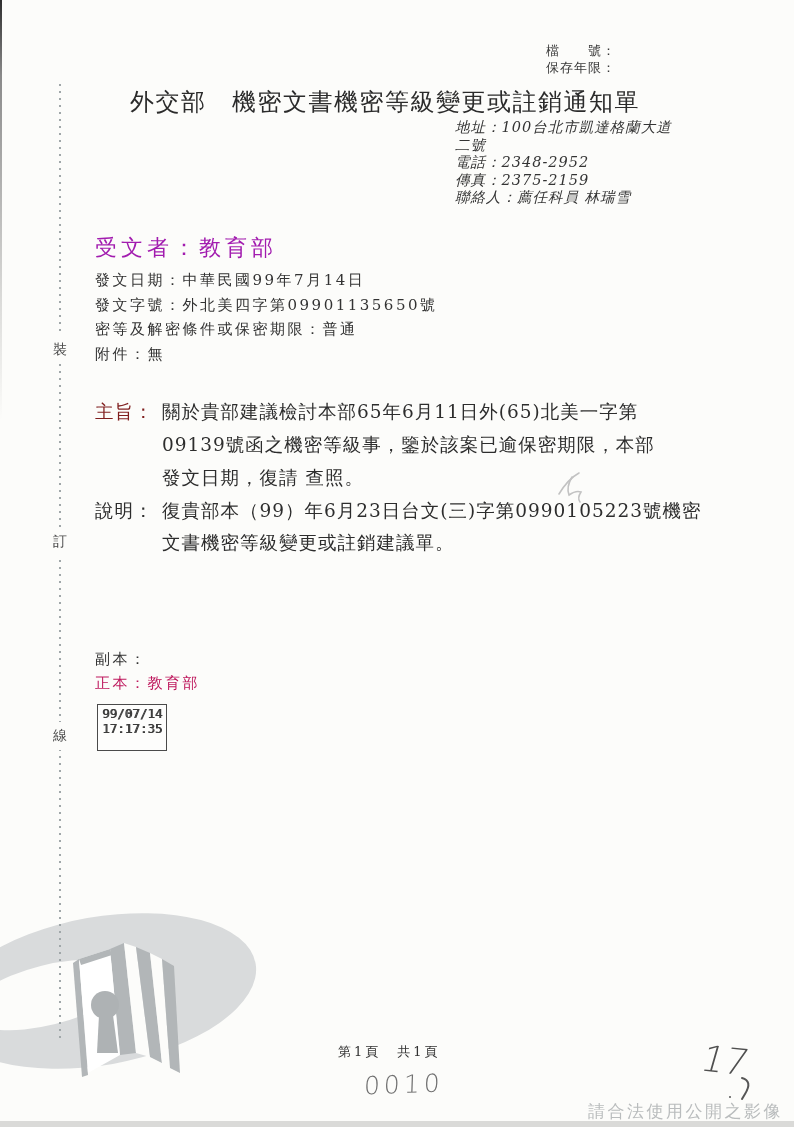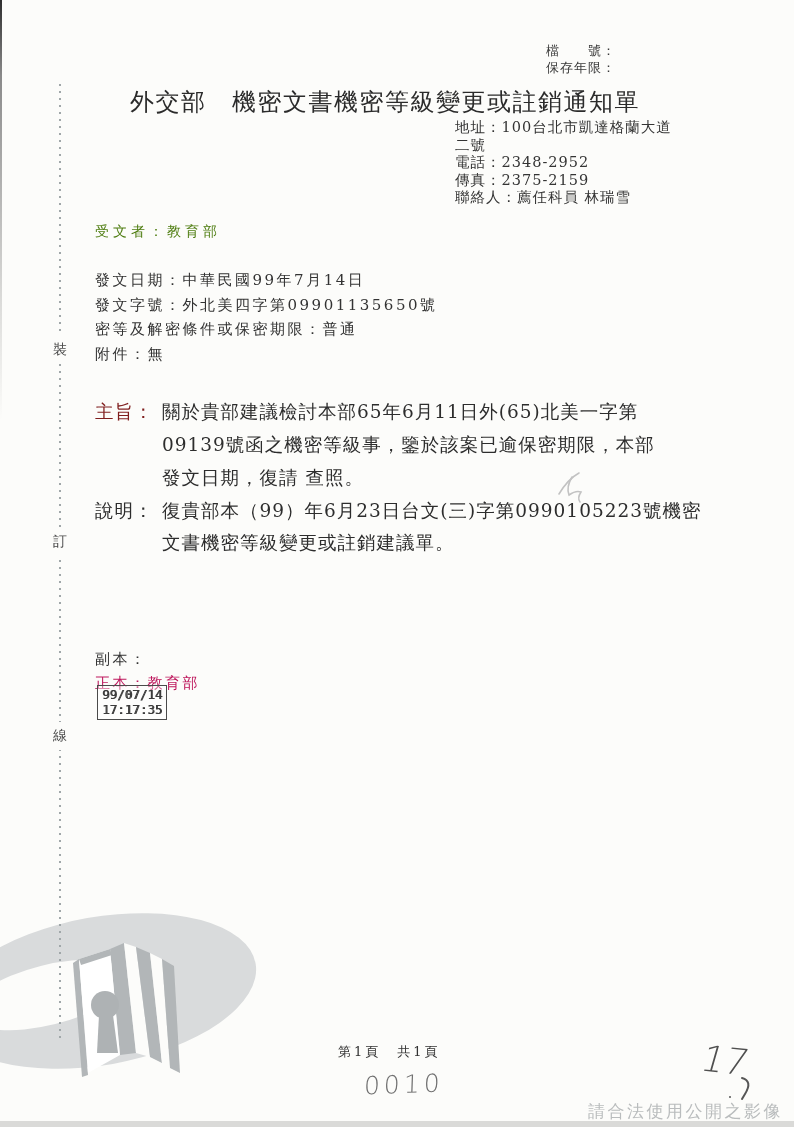--- a/index.html
+++ b/index.html
@@ -9,37 +9,37 @@
     margin:0 auto;
     background:#fcfcfa;
     overflow:hidden;
     font-family:"DejaVu Serif","Liberation Serif",serif;
     color:#333;
   }
   .abs{position:absolute;}
   
   .file-no-block{left:546px;top:42px;font-size:13px;line-height:17px;letter-spacing:1px;color:#3a3a3a;}
   .doc-title{left:130px;top:86px;font-size:24px;letter-spacing:1.5px;color:#2b2b2b;white-space:nowrap;}
-  .agency-block{left:455px;top:119px;font-size:14.5px;line-height:17.6px;letter-spacing:1px;color:#343434;white-space:nowrap;}
+  .agency-block{left:455px;top:119px;font-size:14.5px;line-height:17.6px;letter-spacing:1px;color:#343434;white-space:nowrap;font-style:italic;}
   
-  .recipient{left:95px;top:223px;font-size:14px;letter-spacing:4px;color:#4d7c0f;white-space:nowrap;}
+  .recipient{left:95px;top:233px;font-size:22px;letter-spacing:4px;color:#a21caf;white-space:nowrap;}
   .meta-block{left:95px;top:268px;font-size:15px;line-height:24.6px;letter-spacing:2.5px;color:#333;white-space:nowrap;}
   .subject-label{left:95px;top:399px;font-size:18.5px;letter-spacing:1px;color:#7f1d1d;}
   .subject-l1{left:162px;top:399px;font-size:18.5px;letter-spacing:1px;color:#2d2d2d;white-space:nowrap;}
   .subject-l2{left:162px;top:432px;font-size:18.5px;letter-spacing:1px;color:#2d2d2d;white-space:nowrap;}
   .subject-l3{left:162px;top:465px;font-size:18.5px;letter-spacing:1px;color:#2d2d2d;white-space:nowrap;}
   .expl-label{left:95px;top:498px;font-size:18.5px;letter-spacing:1px;color:#2d2d2d;}
   .expl-l1{left:162px;top:498px;font-size:18.5px;letter-spacing:1px;color:#2d2d2d;white-space:nowrap;}
   .expl-l2{left:162px;top:530px;font-size:18.5px;letter-spacing:1px;color:#2d2d2d;white-space:nowrap;}
   .original-line{left:95px;top:626px;font-size:15px;letter-spacing:2.5px;color:#be185d;white-space:nowrap;margin-top:48px;}
   .cc-line{left:95px;top:650px;font-size:15px;letter-spacing:2.5px;color:#333;white-space:nowrap;}
   .stamp-box{
-    left:97px;top:685px;
+    left:97px;top:704px;
     border:1.4px solid #4a4a4a;
-    padding:1px 4px 2px 4px;
+    padding:1px 4px 14px 4px;
     font-family:"DejaVu Sans Mono","Liberation Mono",monospace;
     font-size:12.5px;line-height:15px;color:#3c3c3c;
     text-shadow:0.8px 0 0 #3c3c3c;
     background:rgba(255,255,255,0.35);
   }
   
   .binding-line{
     left:59px;top:84px;width:2px;height:958px;
     background:repeating-linear-gradient(to bottom,#a0a7a9 0px,#a0a7a9 2px,transparent 2px,transparent 7px);
   }

